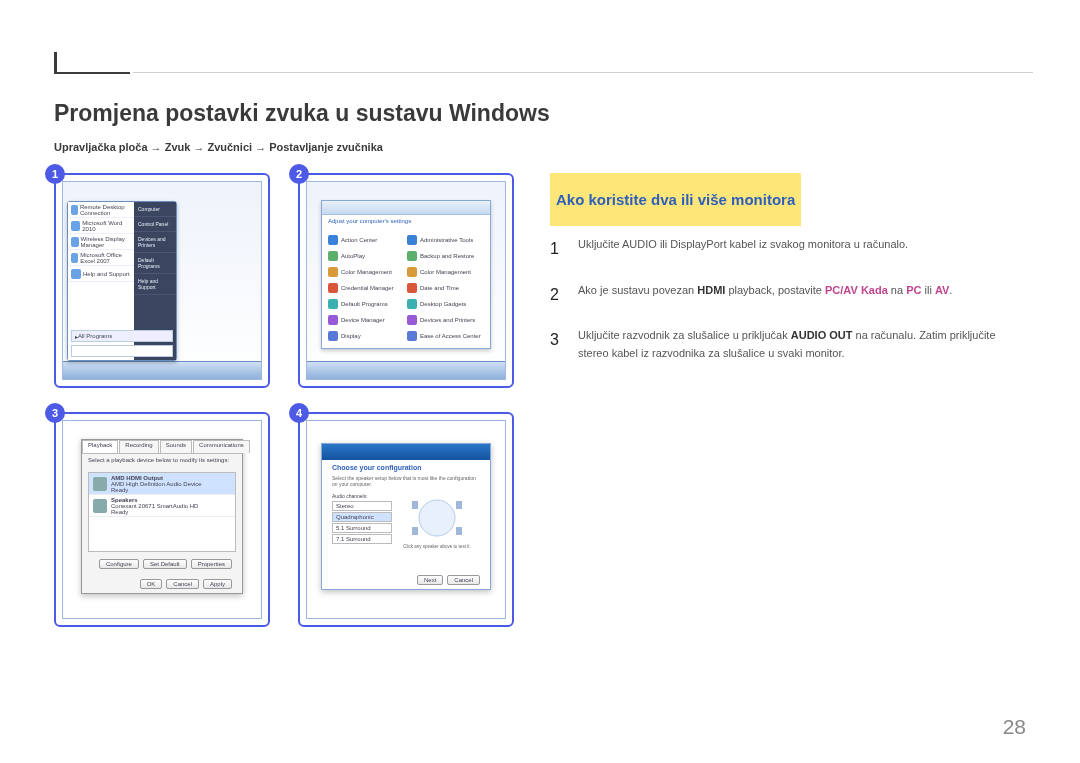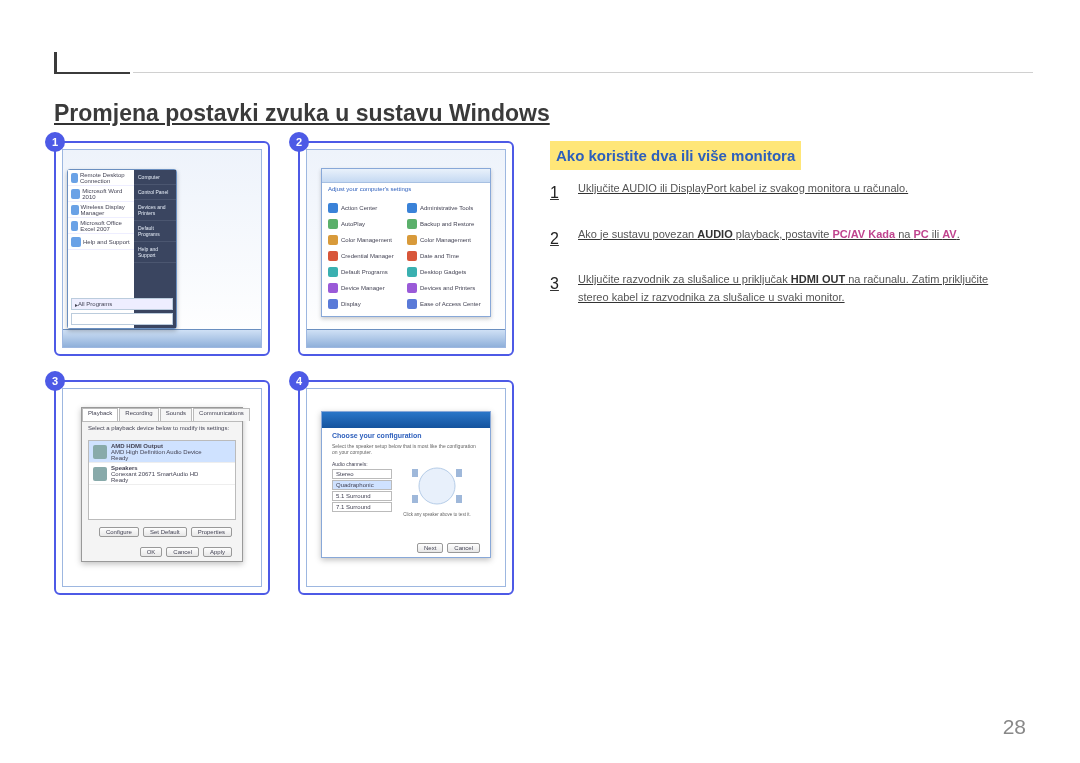--- a/index.html
+++ b/index.html
@@ -27,21 +27,20 @@
     bottom: -1px;
     width: 900px;
     height: 1px;
     background: #d0d0d0;
   }
   .page {
     position: absolute;
     top: 100px;
     left: 54px;
     right: 68px;
-    text-decoration: underline;
   }
   h1 {
     font-size: 23px;
     font-weight: 600;
     color: #3a3a3a;
     margin-bottom: 14px;
   }
   .breadcrumb {
     font-size: 11px;
     font-weight: 700;
@@ -82,21 +81,21 @@
     align-items: center;
     justify-content: center;
   }
   .right-col { flex: 1; }
   .highlight-title {
     display: inline-block;
     background: #ffe678;
     color: #2d5fbc;
     font-size: 15px;
     font-weight: 700;
-    padding: 6px 6px;
+    padding: 18px 6px;
     margin-bottom: 10px;
   }
   .intro {
     font-size: 11px;
     color: #555;
     line-height: 1.5;
     margin-bottom: 14px;
   }
   .step {
     display: flex;
@@ -178,20 +177,21 @@
   .wiz-spk{width:70px;height:50px;position:relative;}
   .wiz-foot{position:absolute;bottom:4px;right:10px;display:flex;gap:4px;}
 </style>
 </head>
 <body>
 
 <div class="header-bracket"></div>
 
 <div class="page">
   <h1>Promjena postavki zvuka u sustavu Windows</h1>
+  <div class="breadcrumb">Upravljačka ploča → Zvuk → Zvučnici → Postavljanje zvučnika</div>
 
   <div class="columns">
     <div class="left-col">
       <div class="thumbs">
 
         <div class="thumb-box">
           <div class="badge">1</div>
           <div class="screen">
             <div class="taskbar"></div>
             <div class="start-menu">
@@ -380,27 +380,27 @@
       <div class="highlight-title">Ako koristite dva ili više monitora</div>
 
       <div class="step">
         <div class="step-num">1</div>
         <div>Uključite AUDIO ili DisplayPort kabel iz svakog monitora u računalo.</div>
       </div>
 
       <div class="step">
         <div class="step-num">2</div>
         <div>
-          <span>Ako je sustavu povezan </span><span class="strong">AUDIO</span><span> playback, postavite </span><span class="accent">PC/AV Kada</span><span> na </span><span class="accent">PC</span><span> ili </span><span class="accent">AV</span><span>.</span>
+          <span>Ako je sustavu povezan </span><span class="strong">HDMI</span><span> playback, postavite </span><span class="accent">PC/AV Kada</span><span> na </span><span class="accent">PC</span><span> ili </span><span class="accent">AV</span><span>.</span>
         </div>
       </div>
 
       <div class="step">
         <div class="step-num">3</div>
         <div>
-          <span>Uključite razvodnik za slušalice u priključak </span><span class="strong">HDMI OUT</span><span> na računalu. Zatim priključite stereo kabel iz razvodnika za slušalice u svaki monitor.</span>
+          <span>Uključite razvodnik za slušalice u priključak </span><span class="strong">AUDIO OUT</span><span> na računalu. Zatim priključite stereo kabel iz razvodnika za slušalice u svaki monitor.</span>
         </div>
       </div>
     </div>
   </div>
 </div>
 
 <div class="page-num">28</div>
 
 </body></html>

